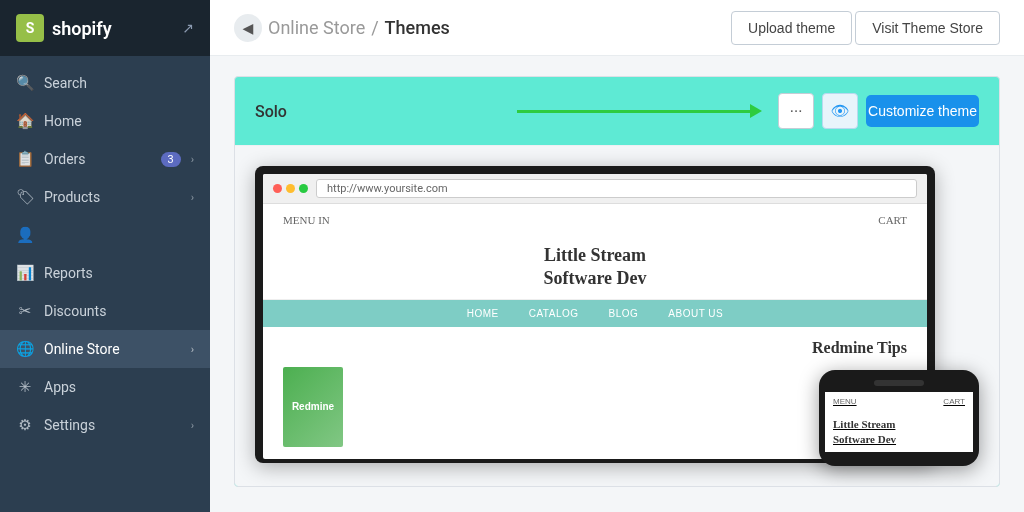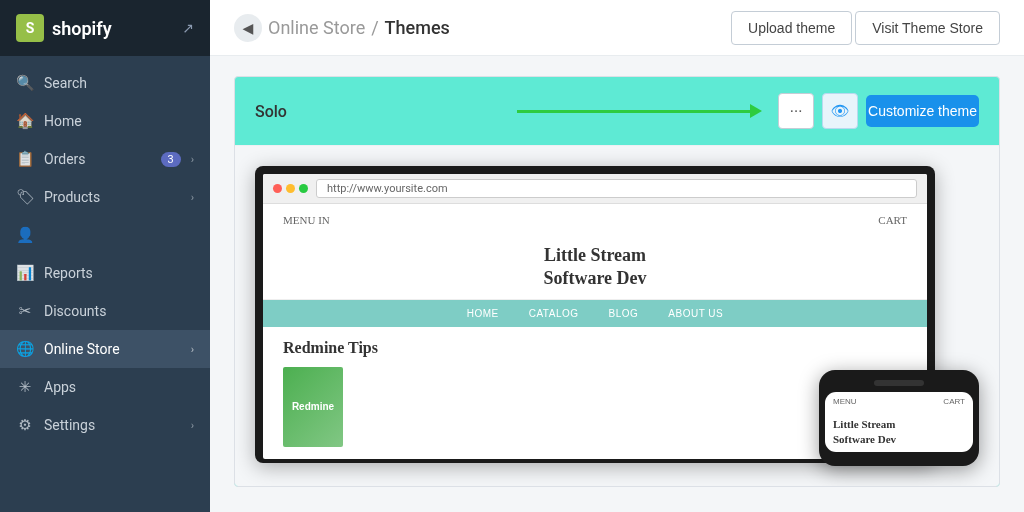--- a/index.html
+++ b/index.html
@@ -316,20 +316,21 @@
       letter-spacing: 0.5px;
     }
     .site-article {
       padding: 12px 20px;
     }
     .site-article h3 {
       font-size: 16px;
       font-weight: bold;
       color: #333;
       margin-bottom: 10px;
+      text-align: right;
     }
     .site-article-body {
       display: flex;
       gap: 12px;
       align-items: flex-start;
     }
     .book-cover {
       width: 60px;
       height: 80px;
       background: linear-gradient(135deg, #4caf50, #81c784);
@@ -358,22 +359,23 @@
     }
     .phone-notch {
       width: 50px;
       height: 6px;
       background: #333;
       border-radius: 3px;
       margin: 0 auto 6px auto;
     }
     .phone-screen {
       background: #fff;
-      border-radius: 11px;
+      border-radius: 0;
       overflow: hidden;
+      text-decoration: underline;
     }
     .phone-nav {
       display: flex;
       justify-content: space-between;
       padding: 5px 8px;
       font-size: 8px;
       color: #666;
       font-family: sans-serif;
     }
     .phone-title {

